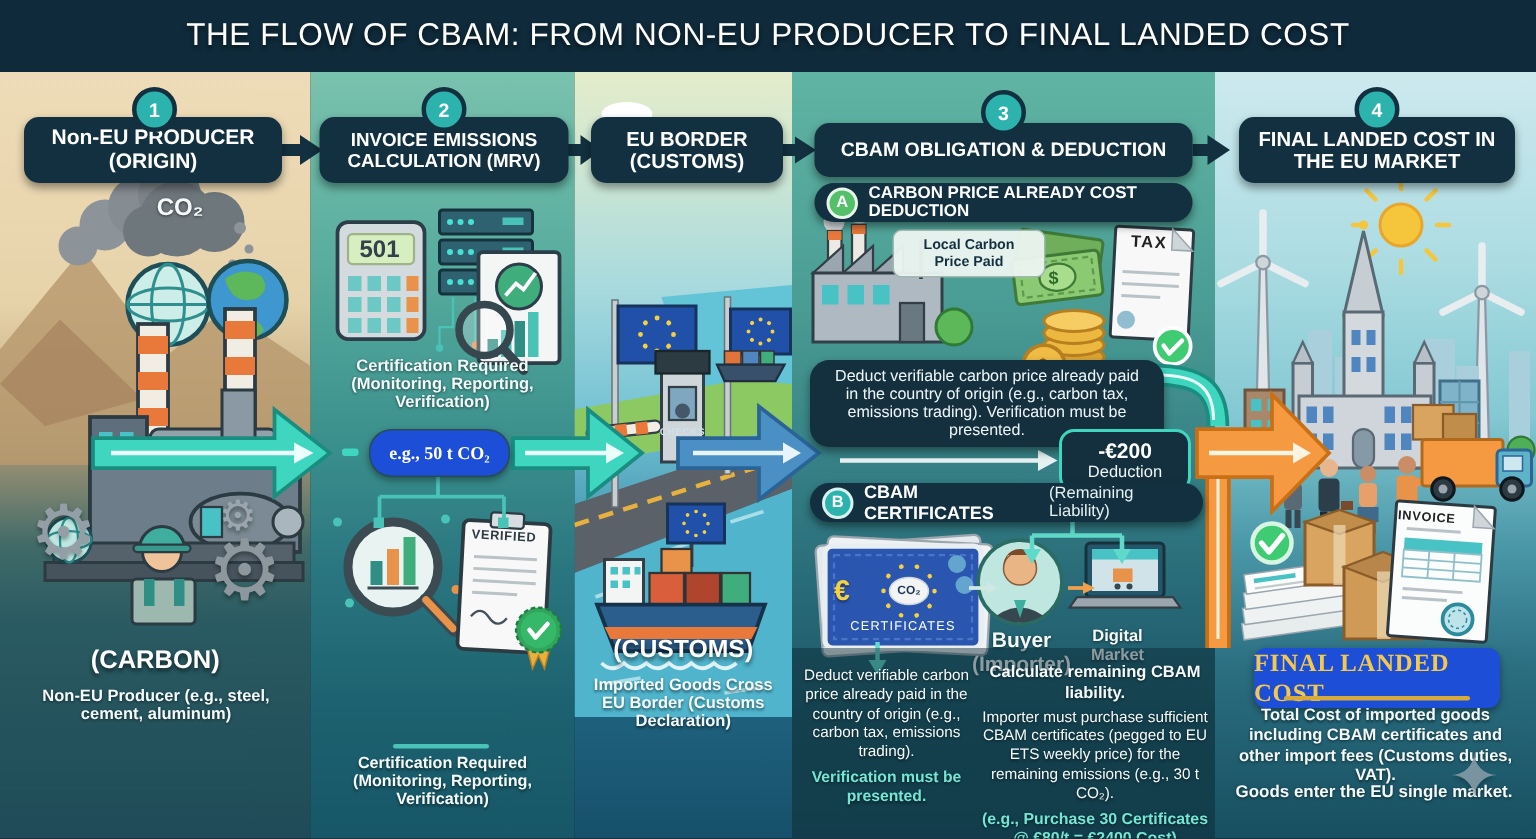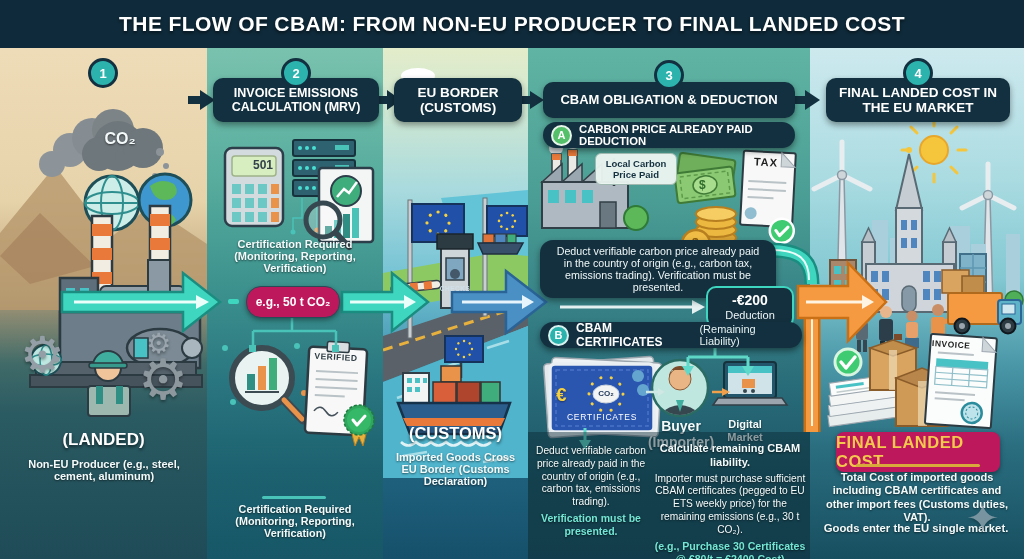--- a/index.html
+++ b/index.html
@@ -7,39 +7,39 @@
          font-family:"Liberation Sans","DejaVu Sans",sans-serif;}
   .abs{position:absolute;}
   
   .col{position:absolute;top:48px;bottom:0;z-index:1;}
   .illus{position:absolute;z-index:2;pointer-events:none;}
   #overlay{position:absolute;left:0;top:0;z-index:3;pointer-events:none;}
   .ui{z-index:4;}
   .ui5{z-index:5;}
   
   .titlebar{left:0;top:0;width:1024px;height:48px;background:#0f2a3a;display:flex;align-items:center;justify-content:center;}
-  .titletext{color:#fff;font-weight:bold;font-size:21px;letter-spacing:.4px;text-shadow:0 2px 3px rgba(0,0,0,.5);}
+  .titletext{color:#fff;font-weight:normal;font-size:21px;letter-spacing:.4px;text-shadow:0 2px 3px rgba(0,0,0,.5);}
   
   .c1{left:0;width:207px;background:linear-gradient(180deg,#eedcb8 0%,#e7d3aa 30%,#c4ad85 44%,#8d8b72 52%,#3f6a68 62%,#2a5a62 72%,#1e4b57 100%);}
   .c2{left:207px;width:176px;background:linear-gradient(180deg,#79c2ae 0%,#58ad9e 25%,#3b908d 48%,#2a7680 65%,#1d6270 82%,#175767 100%);}
   .c3{left:383px;width:145px;background:linear-gradient(180deg,#e3ecca 0%,#cfe7d2 12%,#a8dade 28%,#74c2d4 45%,#3f93ae 62%,#226784 78%,#16506a 100%);}
   .c4{left:528px;width:282px;background:linear-gradient(180deg,#60b4a3 0%,#4a9d94 30%,#357f85 52%,#266776 70%,#1c5564 85%,#194e5f 100%);}
   .c5{left:810px;width:214px;background:linear-gradient(180deg,#cde9ee 0%,#abdce2 25%,#83c8d2 45%,#4a97a8 62%,#2a6e80 78%,#174f60 100%);}
   
   .hpill{background:#12303f;border-radius:10px;color:#fff;font-weight:bold;text-align:center;
          display:flex;align-items:center;justify-content:center;line-height:1.13;
          box-shadow:0 3px 6px rgba(0,0,0,.4);padding:3px 6px;box-sizing:border-box;}
   .numbadge{width:24px;height:24px;border-radius:50%;background:#2cb3ae;border:3px solid #12303f;
             color:#fff;font-weight:bold;font-size:13px;display:flex;align-items:center;justify-content:center;
             box-sizing:content-box;}
   
   .wtxt{color:#f4fafa;text-shadow:0 1px 2px rgba(0,0,0,.55);text-align:center;}
   .captitle{font-weight:bold;font-size:17px;color:#fff;text-shadow:0 2px 3px rgba(0,0,0,.6);text-align:center;}
-  .darkpill{background:#be185d;border-radius:15px;color:#fff;font-weight:bold;display:flex;align-items:center;justify-content:center;
-            box-shadow:0 2px 5px rgba(0,0,0,.4);}
+  .darkpill{background:#1d4ed8;border-radius:15px;color:#fff;font-weight:bold;display:flex;align-items:center;justify-content:center;
+            box-shadow:0 2px 5px rgba(0,0,0,.4);font-family:Liberation Serif, serif;}
   .notebox{background:#14303f;border-radius:13px;color:#eef6f6;text-align:center;box-shadow:0 3px 6px rgba(0,0,0,.4);
            display:flex;align-items:center;justify-content:center;}
   .secpill{background:#12303f;border-radius:14px;display:flex;align-items:center;box-shadow:0 3px 6px rgba(0,0,0,.45);padding:0 8px;box-sizing:border-box;}
   .abadge{width:17px;height:17px;border-radius:50%;display:flex;align-items:center;justify-content:center;
           color:#fff;font-weight:bold;font-size:11px;margin-right:7px;flex:0 0 auto;}
   .glyph{line-height:1;text-shadow:0 2px 3px rgba(0,0,0,.35);}
   .hl{color:#74e6d4;font-weight:bold;}
 </style>
 </head>
 <body>
@@ -588,20 +588,23 @@
       <line x1="712" y1="392" x2="722" y2="392" stroke="#f0a04a" stroke-width="2.5"></line>
       <polygon points="722,388 730,392 722,396" fill="#f0a04a"></polygon>
     </g>
 
     <g>
       <line x1="585" y1="428" x2="585" y2="440" stroke="#5fd9c9" stroke-width="3"></line>
       <polygon points="579,440 591,440 585,450" fill="#5fd9c9"></polygon>
     </g>
   </svg>
 
+  <div class="abs hpill ui" style="left:16px;top:78px;width:172px;height:44px;font-size:14px">
+      <span>Non-EU PRODUCER (ORIGIN)</span>
+    </div>
   <div class="abs hpill ui" style="left:213px;top:78px;width:166px;height:44px;font-size:12.5px">
       <span>INVOICE EMISSIONS CALCULATION (MRV)</span>
     </div>
   <div class="abs hpill ui" style="left:394px;top:78px;width:128px;height:44px;font-size:13.5px">
       <span>EU BORDER (CUSTOMS)</span>
     </div>
   <div class="abs hpill ui" style="left:543px;top:82px;width:252px;height:36px;font-size:13px">
       <span>CBAM OBLIGATION &amp; DEDUCTION</span>
     </div>
   <div class="abs hpill ui" style="left:826px;top:78px;width:184px;height:44px;font-size:13.5px">
@@ -618,39 +621,39 @@
       <span>3</span>
     </div>
   <div class="abs numbadge ui5" style="left:903px;top:58px">
       <span>4</span>
     </div>
 
   <div class="abs wtxt ui" style="left:88px;top:130px;width:64px;font-size:16px;font-weight:bold">CO₂</div>
   <div class="abs glyph ui" style="left:20px;top:330px;font-size:50px;color:#939ea6">⚙</div>
   <div class="abs glyph ui" style="left:138px;top:352px;font-size:56px;color:#8d979e">⚙</div>
   <div class="abs glyph ui" style="left:146px;top:330px;font-size:28px;color:#9aa5ad">⚙</div>
-  <div class="abs captitle ui" style="left:10px;top:430px;width:187px">(LANDED)</div>
+  <div class="abs captitle ui" style="left:10px;top:430px;width:187px">(CARBON)</div>
   <div class="abs wtxt ui" style="left:14px;top:458px;width:180px;font-size:11px;font-weight:bold">Non-EU Producer (e.g., steel, cement, aluminum)</div>
 
-  <div class="abs ui" style="left:233px;top:158px;width:40px;text-align:right;font-size:12px;font-weight:bold;color:#33424a">501</div>
+  <div class="abs ui" style="left:233px;top:158px;width:40px;text-align:center;font-size:16px;font-weight:bold;color:#33424a">501</div>
   <div class="abs wtxt ui" style="left:211px;top:238px;width:168px;font-size:11px;font-weight:bold">Certification Required (Monitoring, Reporting, Verification)</div>
   <div class="abs darkpill ui" style="left:246px;top:286px;width:92px;height:30px;font-size:12px;border:1.5px solid #2b4a57">e.g., 50 t CO₂</div>
   <div class="abs ui" style="left:309px;top:352px;width:54px;text-align:center;font-size:8.5px;font-weight:bold;letter-spacing:.5px;color:#2c3a42;transform:rotate(3deg)">VERIFIED</div>
   <div class="abs ui" style="left:262px;top:496px;width:64px;height:3px;background:#49c2b8;border-radius:2px"></div>
   <div class="abs wtxt ui" style="left:211px;top:503px;width:168px;font-size:10.8px;font-weight:bold">Certification Required (Monitoring, Reporting, Verification)</div>
 
   <div class="abs ui" style="left:438px;top:285px;width:34px;text-align:center;font-size:6.5px;font-weight:bold;letter-spacing:.5px;color:#cfe0e8">CHECKS</div>
   <div class="abs captitle ui" style="left:385px;top:424px;width:141px;font-size:16.5px">(CUSTOMS)</div>
   <div class="abs wtxt ui" style="left:387px;top:451px;width:137px;font-size:11px;font-weight:bold">Imported Goods Cross EU Border (Customs Declaration)</div>
 
   <div class="abs secpill ui" style="left:543px;top:122px;width:252px;height:26px">
     <span class="abadge" style="background:#54c06a;border:2px solid #e8f5ea">A</span>
-    <span style="color:#fff;font-weight:bold;font-size:11.3px">CARBON PRICE ALREADY PAID DEDUCTION</span>
+    <span style="color:#fff;font-weight:bold;font-size:11.3px">CARBON PRICE ALREADY COST DEDUCTION</span>
   </div>
-  <div class="abs ui" style="left:595px;top:153px;width:76px;background:rgba(236,246,241,.95);border:1px solid #9fb8b0;border-radius:6px;padding:4px 2px;text-align:center;font-size:9.5px;font-weight:bold;color:#14303f">Local Carbon Price Paid</div>
+  <div class="abs ui" style="left:595px;top:153px;width:76px;background:rgba(236,246,241,.95);border:1px solid #9fb8b0;border-radius:6px;padding:4px 12px;text-align:center;font-size:9.5px;font-weight:bold;color:#14303f">Local Carbon Price Paid</div>
   <div class="abs ui" style="left:699px;top:178px;font-size:12px;font-weight:bold;color:#2f6b2a">$</div>
   <div class="abs ui" style="left:692px;top:236px;font-size:12px;font-weight:bold;color:#8a5c10">$</div>
   <div class="abs ui" style="left:745px;top:156px;width:42px;text-align:center;font-size:11px;font-weight:bold;letter-spacing:1px;color:#222;transform:rotate(3deg)">TAX</div>
   <div class="abs notebox ui" style="left:540px;top:240px;width:236px;height:58px;font-size:10.7px;padding:6px 12px;box-sizing:border-box">Deduct verifiable carbon price already paid in the country of origin (e.g., carbon tax, emissions trading). Verification must be presented.</div>
   <div class="abs ui" style="left:706px;top:286px;width:84px;height:38px;background:#14303f;border:2px solid #3fd6c0;border-radius:10px;display:flex;flex-direction:column;align-items:center;justify-content:center;line-height:1.1">
     <span style="color:#fff;font-weight:bold;font-size:14px">-€200</span>
     <span style="color:#eef6f6;font-size:11px">Deduction</span>
   </div>
   <div class="abs secpill ui" style="left:540px;top:322px;width:262px;height:26px">
     <span class="abadge" style="background:#2cb3ae;border:2px solid #d8f2ef">B</span>

